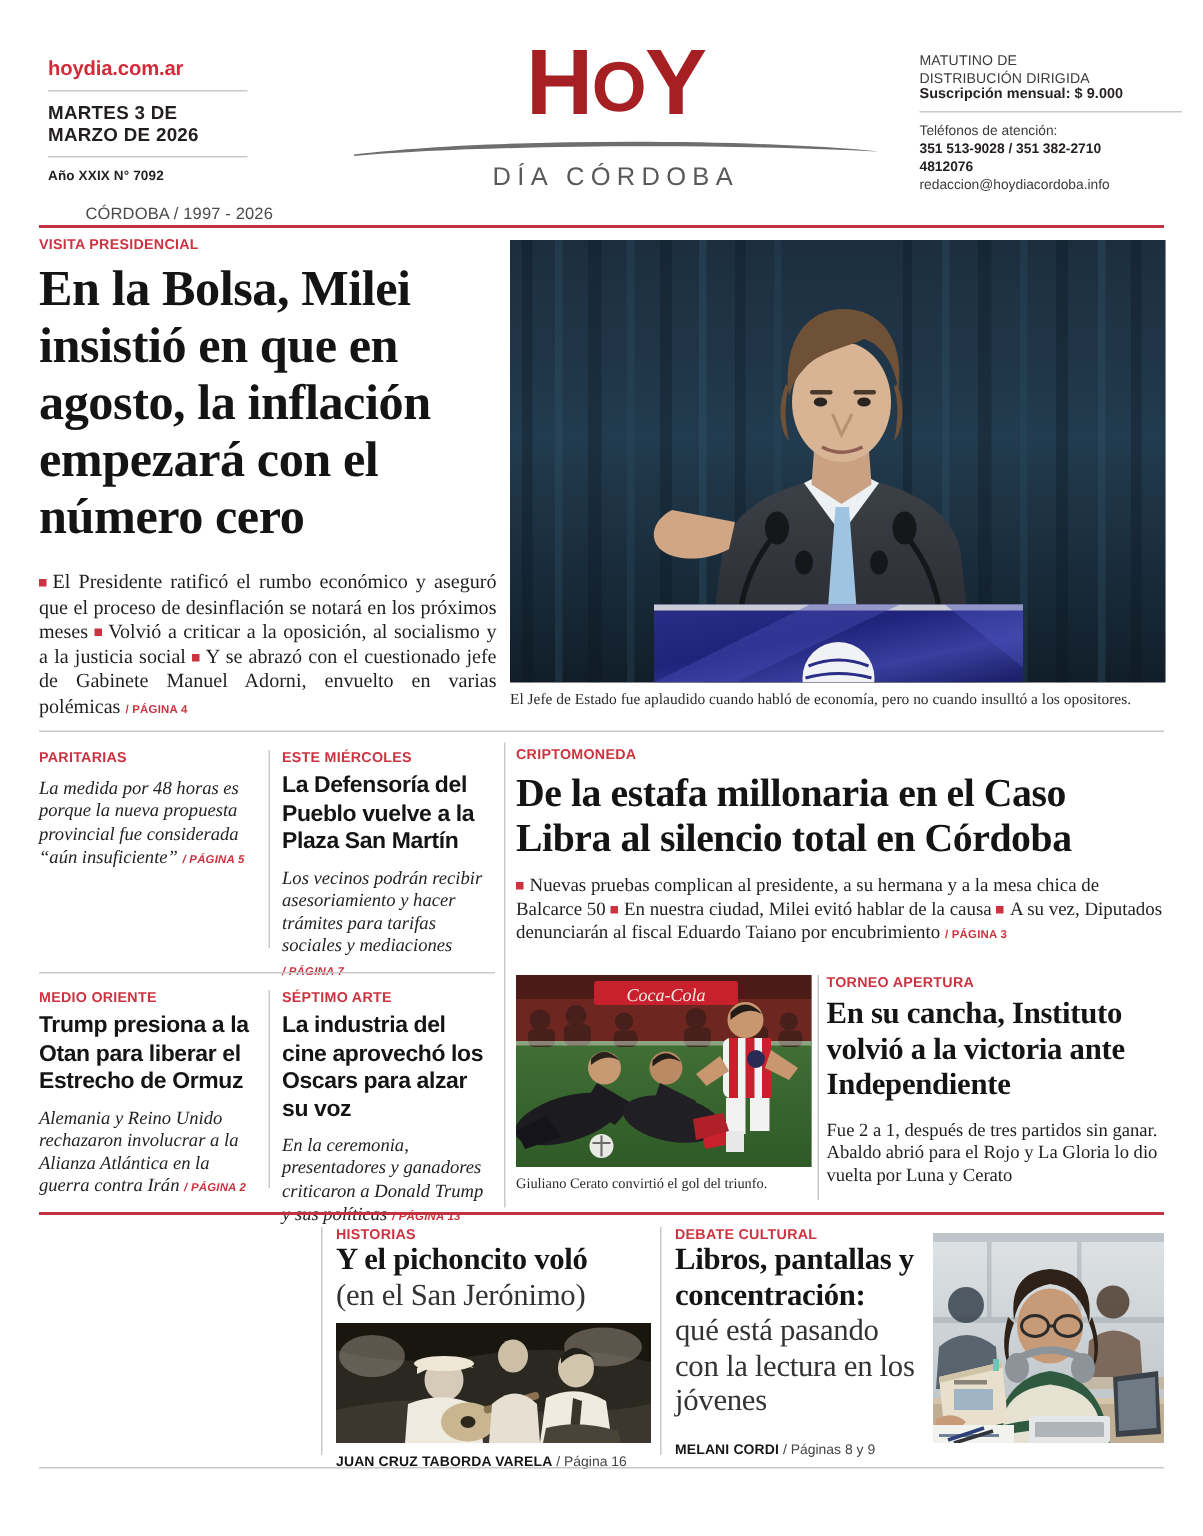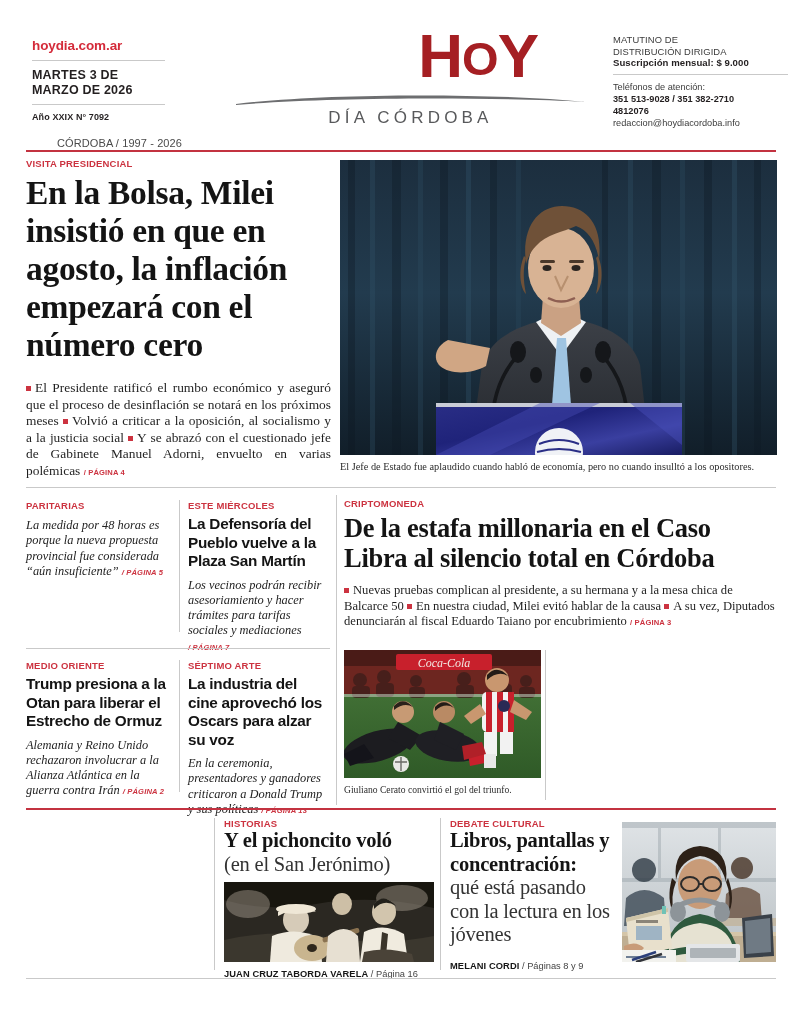--- a/index.html
+++ b/index.html
@@ -29,21 +29,21 @@
 
   
   .masthead{position:absolute;left:0;top:0;width:802px;height:138px;}
   .mh-left{position:absolute;left:32px;top:38px;width:150px;}
   .mh-site{color:#d42b3a;font-weight:bold;font-size:13.5px;letter-spacing:-.1px;}
   .mh-sep{height:1px;background:#c9c9c9;margin:7px 0 7px 0;width:133px;}
   .mh-date{font-weight:bold;font-size:12.5px;line-height:14.5px;letter-spacing:.2px;color:#231f20;}
   .mh-year{font-weight:bold;font-size:9px;color:#231f20;letter-spacing:.1px;}
   .mh-city{font-size:11px;color:#4a4a4a;letter-spacing:.1px;margin-top:15px;text-align:right;}
 
-  .mh-logo{position:absolute;left:283px;top:26px;width:255px;text-align:right;}
+  .mh-logo{position:absolute;left:283px;top:26px;width:255px;text-align:center;}
   .mh-hoy{
     font-family:"Liberation Sans",sans-serif;font-weight:bold;
     font-size:62px;line-height:60px;color:#a51f23;letter-spacing:-1px;
   }
   .mh-hoy .o-small{font-size:47px;vertical-align:2px;}
   .swoosh{position:absolute;left:236px;top:92px;width:350px;height:13px;overflow:hidden;}
   .mh-sub{
     position:absolute;left:283px;top:108px;width:255px;text-align:center;
     font-size:17px;letter-spacing:4.2px;color:#58595b;font-weight:normal;
   }
@@ -390,20 +390,25 @@
         <path d="M118 96 L138 92 L142 104 L120 110 Z" fill="#b02028"></path>
       </g>
       <circle cx="57" cy="114" r="8" fill="#e9e9e6"></circle>
       <path d="M51 112 L63 112 M57 107 L57 121" stroke="#6a6a66" stroke-width="1.4"></path>
     </svg>
   </div>
   <div class="soccer-cap">Giuliano Cerato convirtió el gol del triunfo.</div>
 
   <div class="vdiv" style="left:545px;top:650px;height:150px;"></div>
 
+  <div class="torneo">
+    <div class="kicker">TORNEO APERTURA</div>
+    <h2>En su cancha, Instituto volvió a la victoria ante Independiente</h2>
+    <div class="torneo-sum">Fue 2 a 1, después de tres partidos sin ganar. Abaldo abrió para el Rojo y La Gloria lo dio vuelta por Luna y Cerato</div>
+  </div>
 
   <div class="rule-c"></div>
 
 
   <div class="vdiv" style="left:214px;top:818px;height:152px;"></div>
 
   <div class="bot-b">
     <div class="kicker">HISTORIAS</div>
     <div class="bot-head-bold">Y el pichoncito voló</div>
     <div class="bot-head-light" style="margin-top:0;">(en el San Jerónimo)</div>

